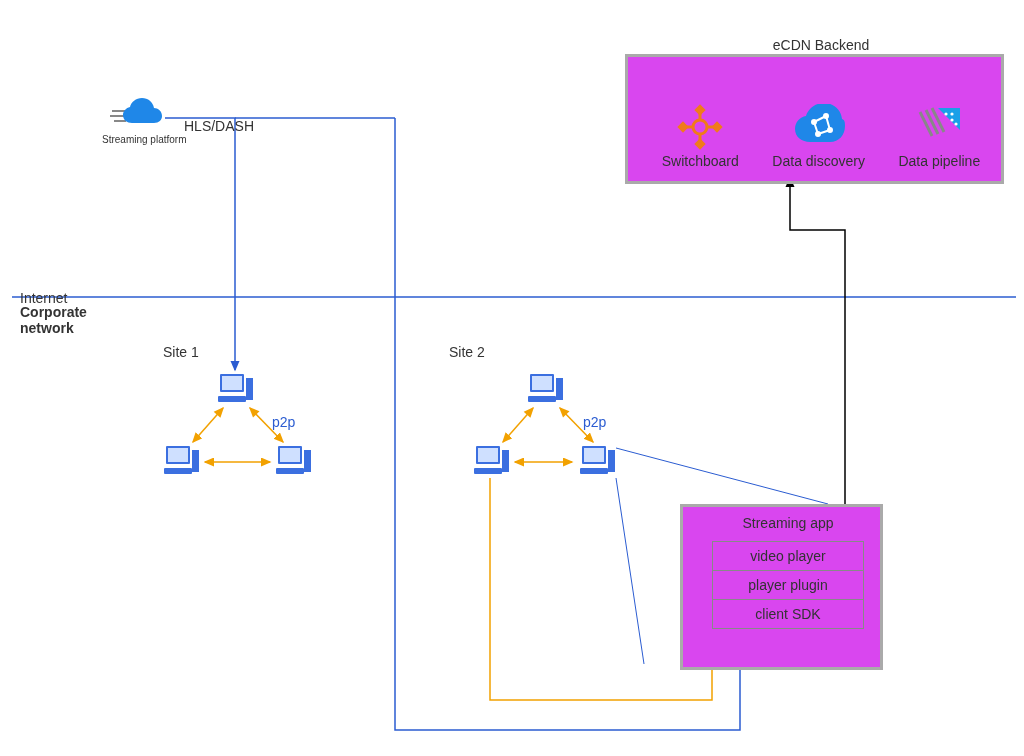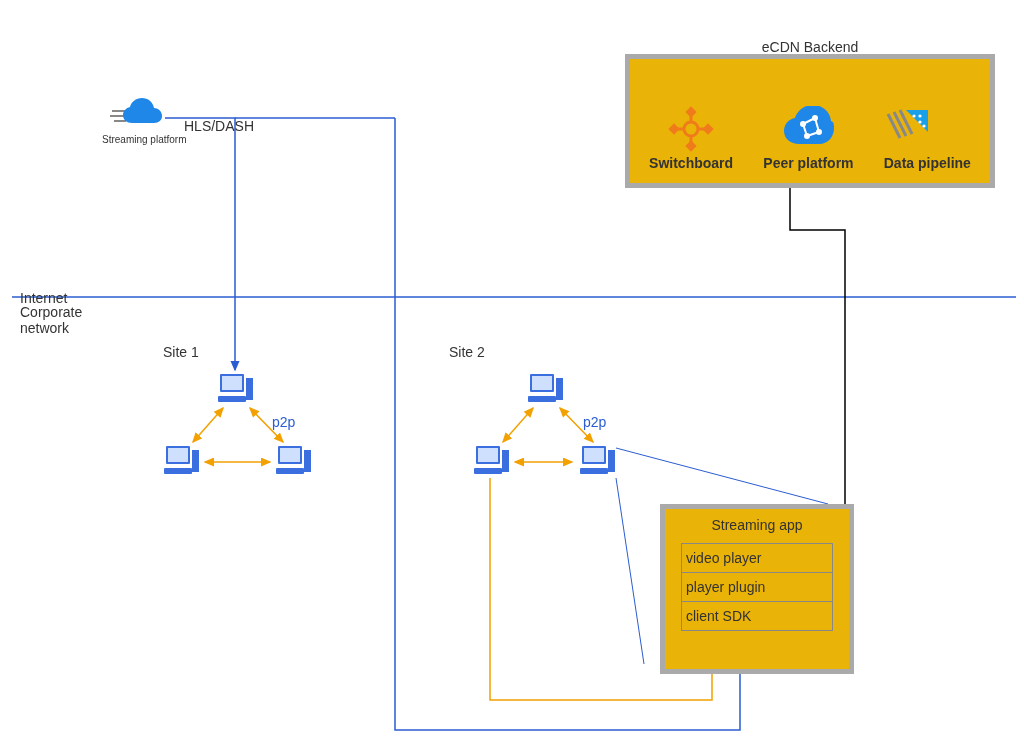--- a/index.html
+++ b/index.html
@@ -13,30 +13,31 @@
     position: relative;
     width: 1024px;
     height: 756px;
   }
   .label {
     position: absolute;
     white-space: nowrap;
   }
   .box {
     position: absolute;
-    border: 5px solid #b91c1c;
-    background: #eab308;
+    border: 3px solid #b91c1c;
+    background: #d946ef;
+    padding-left: 13px;
   }
   .box-title {
     text-align: center;
     padding: 6px 0 2px 0;
   }
   .inner-row {
     border: 1px solid #888;
-    text-align: left;
+    text-align: center;
     padding: 6px 4px;
     margin: 0 16px;
   }
   .inner-row + .inner-row { border-top: none; }
   svg.lines {
     position: absolute;
     left: 0; top: 0;
     pointer-events: none;
   }
   .pc {
@@ -101,31 +102,31 @@
         <line x1="2" y1="21" x2="18" y2="21" stroke="#888" stroke-width="2"></line>
         <line x1="6" y1="26" x2="18" y2="26" stroke="#888" stroke-width="2"></line>
         <path d="M24 28c-5 0-9-3-9-8 0-4 3-7 7-8 1-5 6-9 12-9 6 0 11 4 12 10 4 0 8 3 8 8 0 4-3 7-8 7H24z" fill="#1f87e8"></path>
       </g>
     </svg>
   </div>
   <div class="label" style="left:102px; top:134px; font-size:10px;">Streaming platform</div>
   <div class="label" style="left:184px; top:118px;">HLS/DASH</div>
 
   <div class="label" style="left:20px; top:290px;">Internet</div>
-  <div class="label" style="left:20px; top:304px; white-space:normal; width:80px;">Corporate network</div>
+  <div class="label" style="left:20px; top:304px; white-space:normal; width:80px;font-weight:bold;">Corporate network</div>
 
   <div class="label" style="left:163px; top:344px;">Site 1</div>
   <div class="label" style="left:449px; top:344px;">Site 2</div>
 
   <div class="label" style="left:272px; top:414px; color:#2b5cd1;">p2p</div>
   <div class="label" style="left:583px; top:414px; color:#2b5cd1;">p2p</div>
 
   <div class="box" style="left:625px; top:54px; width:360px; height:124px; border-color:#aaa;">
     <div class="box-title" style="margin-top:-26px;">eCDN Backend</div>
-    <div style="display:flex; justify-content:space-around; align-items:flex-end; height:100%; padding:6px 4px 10px 4px; box-sizing:border-box;font-weight:bold;">
+    <div style="display:flex; justify-content:space-around; align-items:flex-end; height:100%; padding:6px 4px 10px 4px; box-sizing:border-box;">
       <div style="text-align:center;">
         <svg width="46" height="46" viewBox="0 0 46 46">
           <g fill="#f07b1a">
             <rect x="19" y="2" width="8" height="8" transform="rotate(45 23 6)"></rect>
             <rect x="19" y="36" width="8" height="8" transform="rotate(45 23 40)"></rect>
             <rect x="2" y="19" width="8" height="8" transform="rotate(45 6 23)"></rect>
             <rect x="36" y="19" width="8" height="8" transform="rotate(45 40 23)"></rect>
             <circle cx="23" cy="23" r="7" fill="none" stroke="#f07b1a" stroke-width="3"></circle>
             <line x1="23" y1="9" x2="23" y2="16" stroke="#f07b1a" stroke-width="3"></line>
             <line x1="23" y1="30" x2="23" y2="37" stroke="#f07b1a" stroke-width="3"></line>
@@ -139,41 +140,41 @@
         <svg width="54" height="46" viewBox="0 0 54 46">
           <path d="M18 38c-8 0-15-5-15-13 0-7 5-12 11-13 2-7 9-13 18-13 9 0 17 6 18 16 3 1 3 4 3 7 0 9-6 16-15 16H18z" fill="#1f87e8"></path>
           <g stroke="#fff" stroke-width="2" fill="none">
             <circle cx="22" cy="18" r="2" fill="#fff"></circle>
             <circle cx="34" cy="12" r="2" fill="#fff"></circle>
             <circle cx="38" cy="26" r="2" fill="#fff"></circle>
             <circle cx="26" cy="30" r="2" fill="#fff"></circle>
             <path d="M22 18 L34 12 M34 12 L38 26 M38 26 L26 30 M26 30 L22 18"></path>
           </g>
         </svg>
-        <div>Peer platform</div>
+        <div>Data discovery</div>
       </div>
-      <div style="">
+      <div style="text-align:center;">
         <svg width="46" height="46" viewBox="0 0 46 46">
           <g>
             <line x1="4" y1="8" x2="16" y2="32" stroke="#888" stroke-width="3"></line>
             <line x1="10" y1="6" x2="22" y2="30" stroke="#888" stroke-width="3"></line>
             <line x1="16" y1="4" x2="28" y2="28" stroke="#888" stroke-width="3"></line>
             <polygon points="22,4 44,4 44,26" fill="#1aa0e8"></polygon>
             <circle cx="30" cy="10" r="1.6" fill="#fff"></circle>
             <circle cx="36" cy="10" r="1.6" fill="#fff"></circle>
             <circle cx="36" cy="16" r="1.6" fill="#fff"></circle>
             <circle cx="40" cy="20" r="1.6" fill="#fff"></circle>
           </g>
         </svg>
         <div>Data pipeline</div>
       </div>
     </div>
   </div>
 
-  <div class="box" style="left:660px; top:504px; width:184px; height:160px; border-color:#aaa;">
+  <div class="box" style="left:680px; top:504px; width:184px; height:160px; border-color:#aaa;">
     <div class="box-title" style="padding:8px 0 10px 0;">Streaming app</div>
     <div class="inner-row">video player</div>
     <div class="inner-row">player plugin</div>
     <div class="inner-row">client SDK</div>
   </div>
 
   <div class="pc" style="left:216px; top:370px;">
     <svg width="40" height="40" viewBox="0 0 40 40">
         <rect x="4" y="4" width="24" height="18" rx="1" fill="#3b6fe0"></rect>
         <rect x="6" y="6" width="20" height="14" fill="#cfe0ff"></rect>

